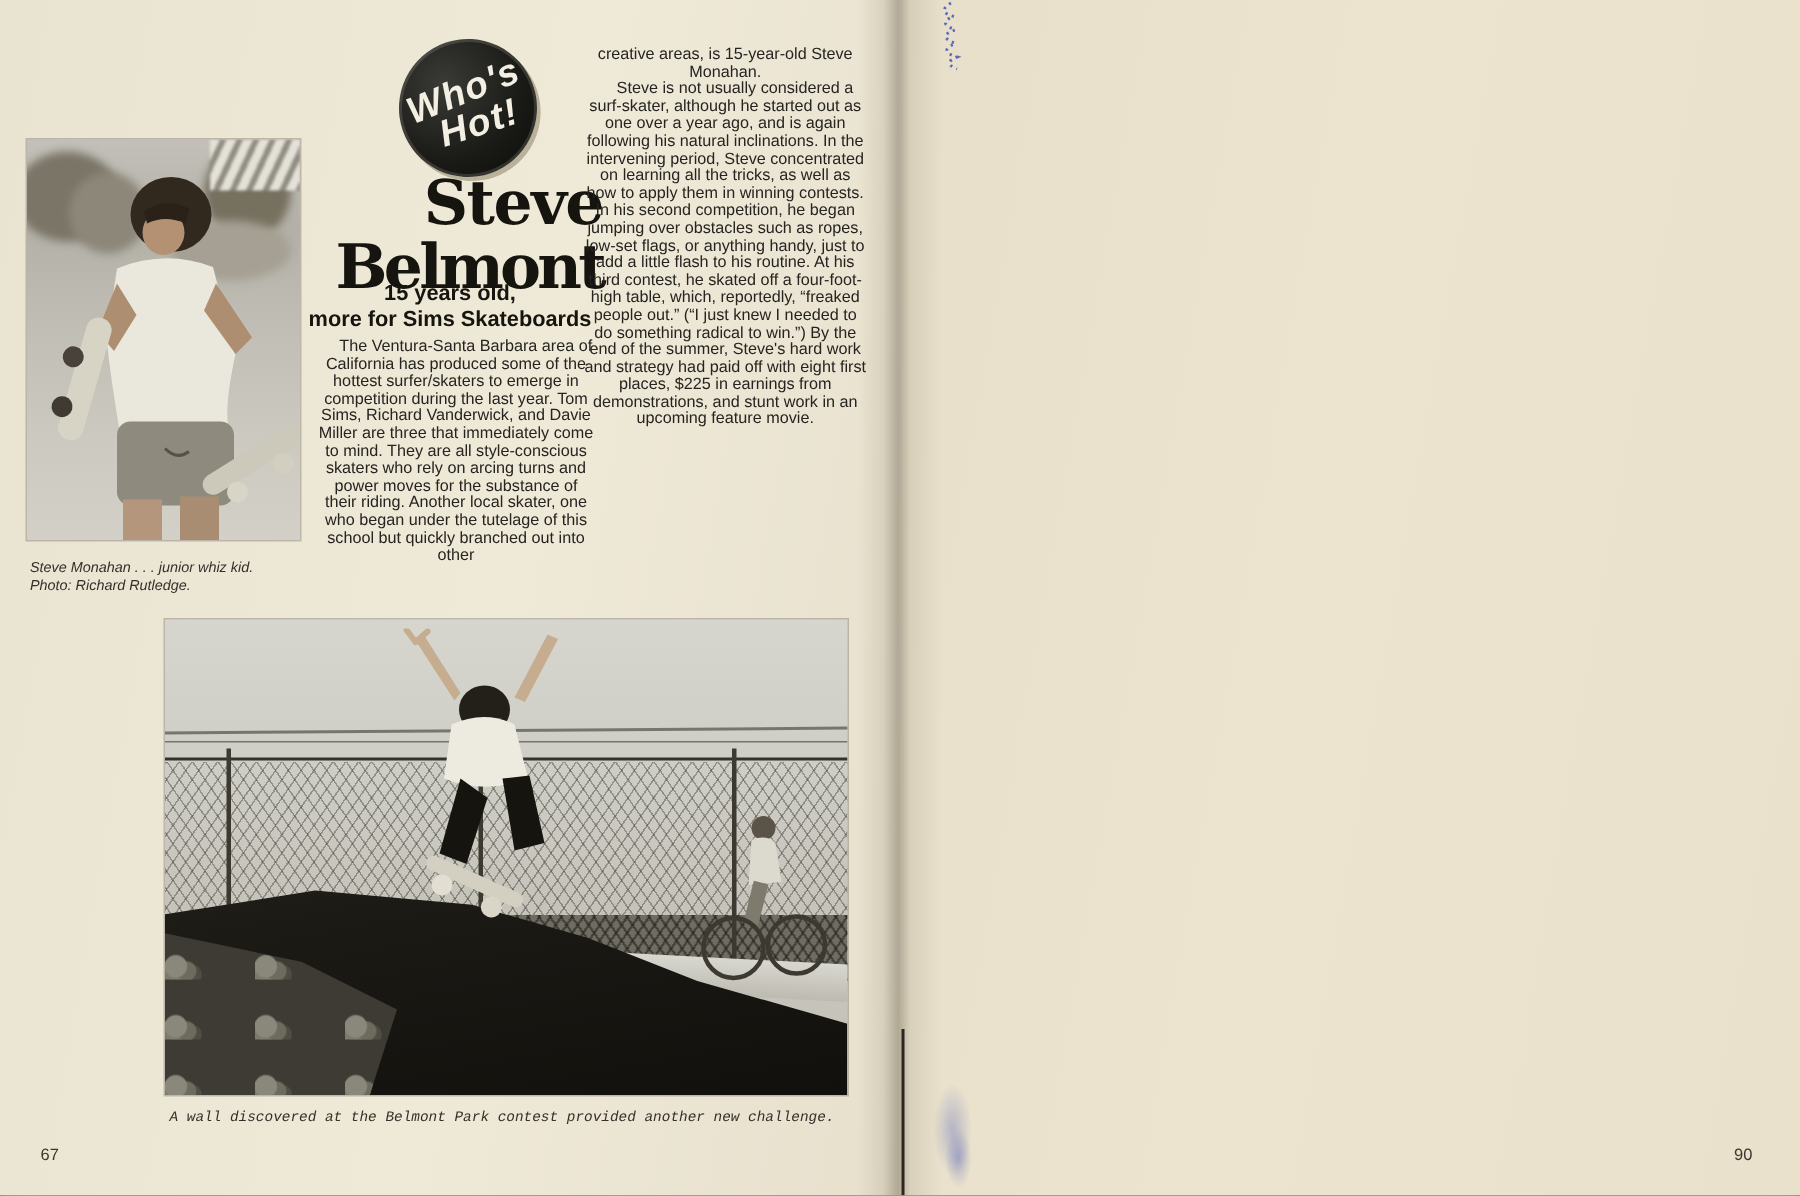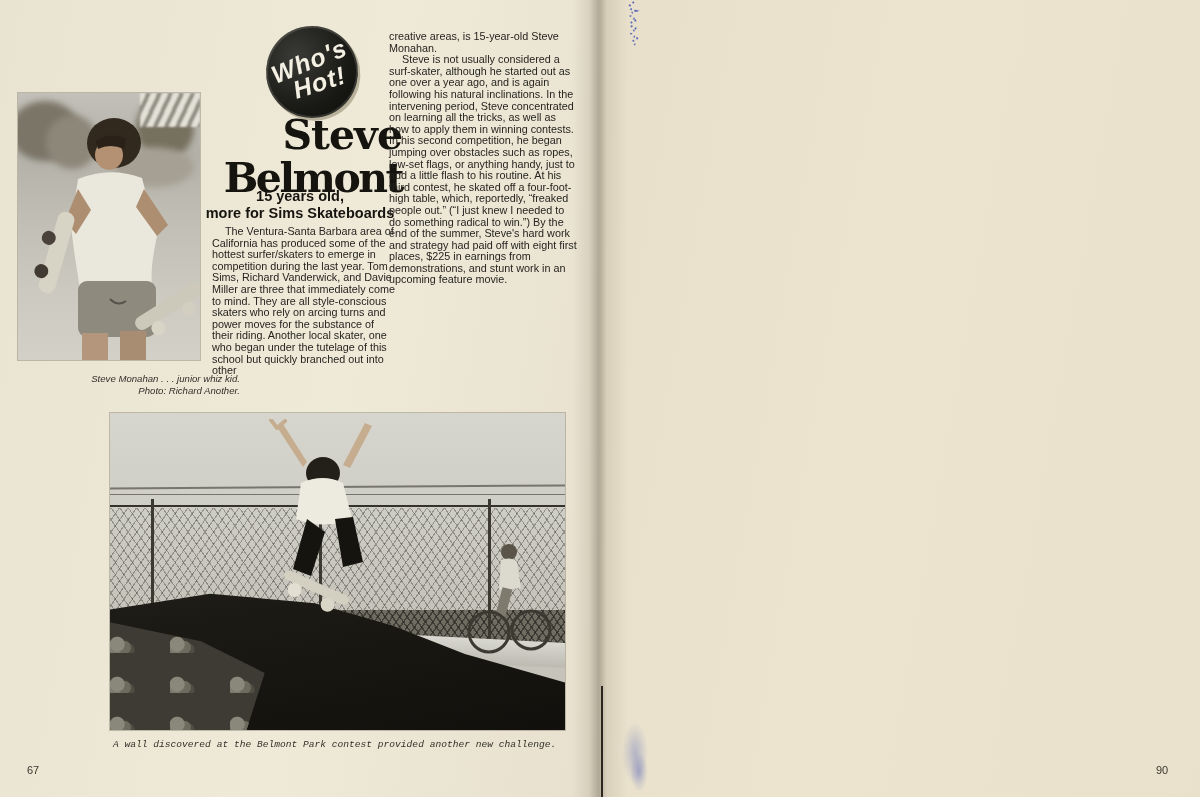--- a/index.html
+++ b/index.html
@@ -26,21 +26,21 @@
   .badge span{display:block;color:#f3efe2;font-weight:bold;font-style:italic;font-size:25px;line-height:24px;letter-spacing:1px;}
   .badge .w1{transform:rotate(-14deg) translateX(-2px);}
   .badge .w2{transform:rotate(-10deg) translateX(6px);}
   .headline{position:absolute;left:198px;top:114px;width:204px;text-align:right;
     font-family:"DejaVu Serif",serif;font-weight:bold;color:#16140f;}
   .headline .l1{font-size:41px;line-height:42px;letter-spacing:-1px;}
   .headline .l2{font-size:41px;line-height:44px;letter-spacing:-2.5px;}
   .deck{position:absolute;left:196px;top:188px;width:208px;text-align:center;font-weight:bold;font-size:14.5px;line-height:16.5px;color:#16140f;}
 
   
-  .bodycol{position:absolute;font-size:10.8px;line-height:11.6px;color:#262420;text-align:left;}
+  .bodycol{position:absolute;font-size:10.8px;line-height:11.6px;color:#262420;text-align:center;}
   .bodycol p{margin:0;}
   .bodycol p.ind{text-indent:13px;}
   .col1{left:212px;top:226px;width:184px;}
   .col2{left:389px;top:31px;width:189px;}
 
   .caption{position:absolute;font-style:italic;font-size:9.6px;line-height:11.5px;color:#33302a;}
   .caption span{display:block;}
   .pagenum{position:absolute;font-size:11px;color:#3a372f;}
 
   
@@ -108,23 +108,23 @@
         <path d="M92,206 q8,8 16,2" stroke="#55524a" stroke-width="2" fill="none"></path>
         <rect x="64" y="240" width="26" height="27" fill="#b3967c"></rect>
         <rect x="102" y="238" width="26" height="29" fill="#a98d72"></rect>
         <g transform="rotate(-32 152 216)">
           <rect x="114" y="206" width="76" height="14" rx="7" fill="#cdc9ba"></rect>
           <circle cx="132" cy="226" r="7" fill="#d9d5c6"></circle>
           <circle cx="168" cy="226" r="7" fill="#d3cfc0"></circle>
         </g>
       </svg>
     </div>
-    <div class="caption" style="left:20px;top:373px;width:220px;text-align:right;">
+    <div class="caption" style="left:20px;top:373px;width:220px;">
       <span>Steve Monahan . . . junior whiz kid.</span>
-      <span>Photo: Richard Another.</span>
+      <span>Photo: Richard Rutledge.</span>
     </div>
 
     <div class="badge">
       <span class="w1">Who's</span>
       <span class="w2">Hot!</span>
     </div>
 
     <div class="headline">
       <div class="l1">Steve</div>
       <div class="l2">Belmont</div>

